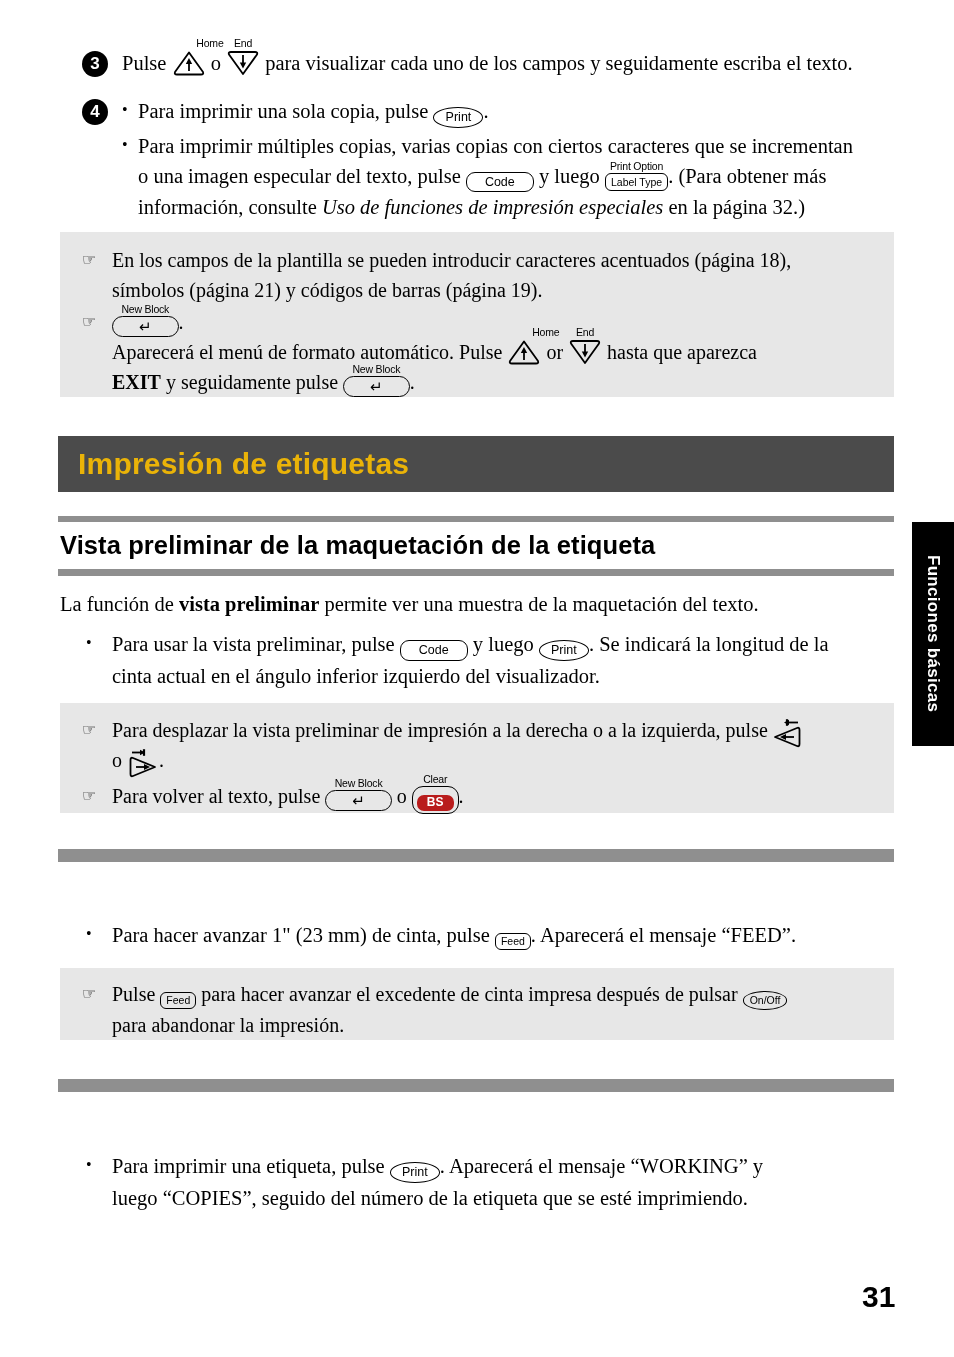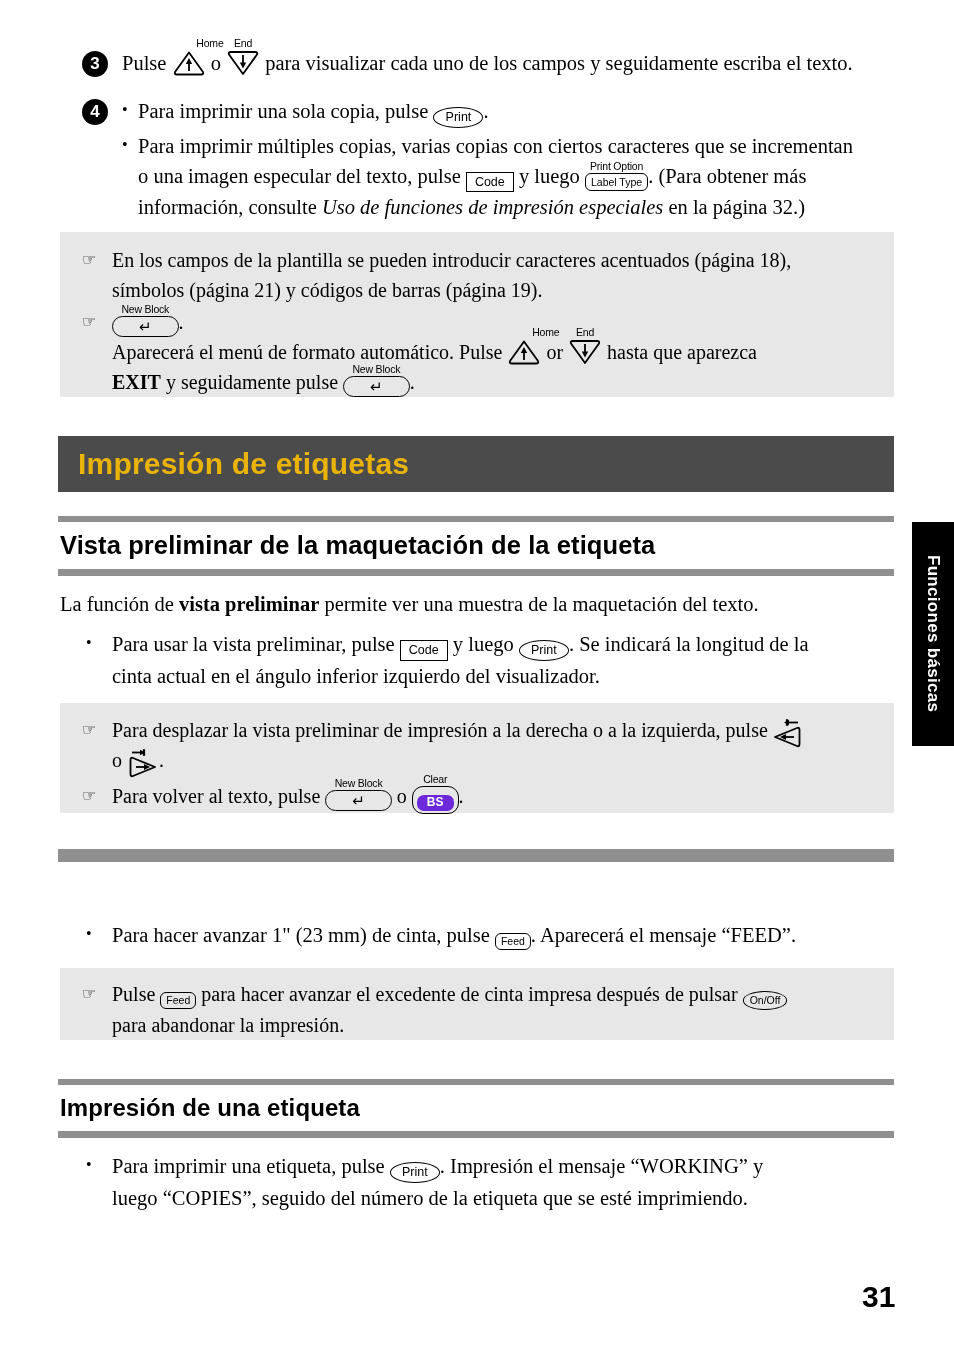--- a/index.html
+++ b/index.html
@@ -177,39 +177,39 @@
     font-size: 12px;
     min-width: 30px;
     text-align: center;
   }
   .key-print { border-radius: 50%; padding: 3px 9px; font-size: 12.5px; }
   .key-onoff { border-radius: 50%; padding: 3px 6px; font-size: 10.5px; }
 
   
   .key-pill {
     border: 1.6px solid #000;
-    border-radius: 0;
-    padding: 3px 8px;
+    border-radius: 9px;
+    padding: 3px 18px;
     font-size: 12.5px;
   }
   .key-pill.sm { font-size: 10.5px; padding: 2.5px 5px; border-radius: 6px; }
   .key-enter {
     border: 1.6px solid #000;
     border-radius: 13px;
     padding: 2px 26px;
     font-size: 15px;
   }
   .key-bs {
     border: 1.6px solid #000;
     border-radius: 11px;
     padding: 2.5px 4px;
   }
   .key-bs .inner {
     display: inline-block;
-    background: #6d28d9;
+    background: #b91c1c;
     color: #fff;
     border-radius: 7px;
     padding: 1.5px 10px;
     font-size: 12px;
     font-weight: bold;
     line-height: 1.1;
   }
 
   
   .key-tri { width: 34px; height: 26px; vertical-align: -6px; }
@@ -411,28 +411,27 @@
         <span class="key key-pill sm">Feed</span>
         <span>para hacer avanzar el excedente de cinta impresa después de pulsar</span>
         <span class="key key-oval key-onoff">On/Off</span><br>
         <span>para abandonar la impresión.</span>
       </div>
     </div>
   </div>
 
   <div class="sec-wrap" style="left:58px; top:1079px; width:836px;">
     <div class="rule-top"></div>
-    <div class="sec-title small">Impresión de una etiqueta</div>
     <div class="rule-bot"></div>
   </div>
 
   <div class="body-text" style="position:absolute; left:86px; top:1151px; width:808px;">
     <span class="bullet-line" style="padding-left:26px;">
       <span>Para imprimir una etiqueta, pulse</span>
-      <span class="key key-oval key-print">Print</span><span>. Impresión el mensaje “WORKING” y</span><br>
+      <span class="key key-oval key-print">Print</span><span>. Aparecerá el mensaje “WORKING” y</span><br>
       <span>luego “COPIES”, seguido del número de la etiqueta que se esté imprimiendo.</span>
     </span>
   </div>
 
   <div class="side-tab" style="left:912px; top:522px; width:42px; height:224px;">
     <span>Funciones básicas</span>
   </div>
 
   <div class="page-num" style="left:862px; top:1280px;">31</div>
 

